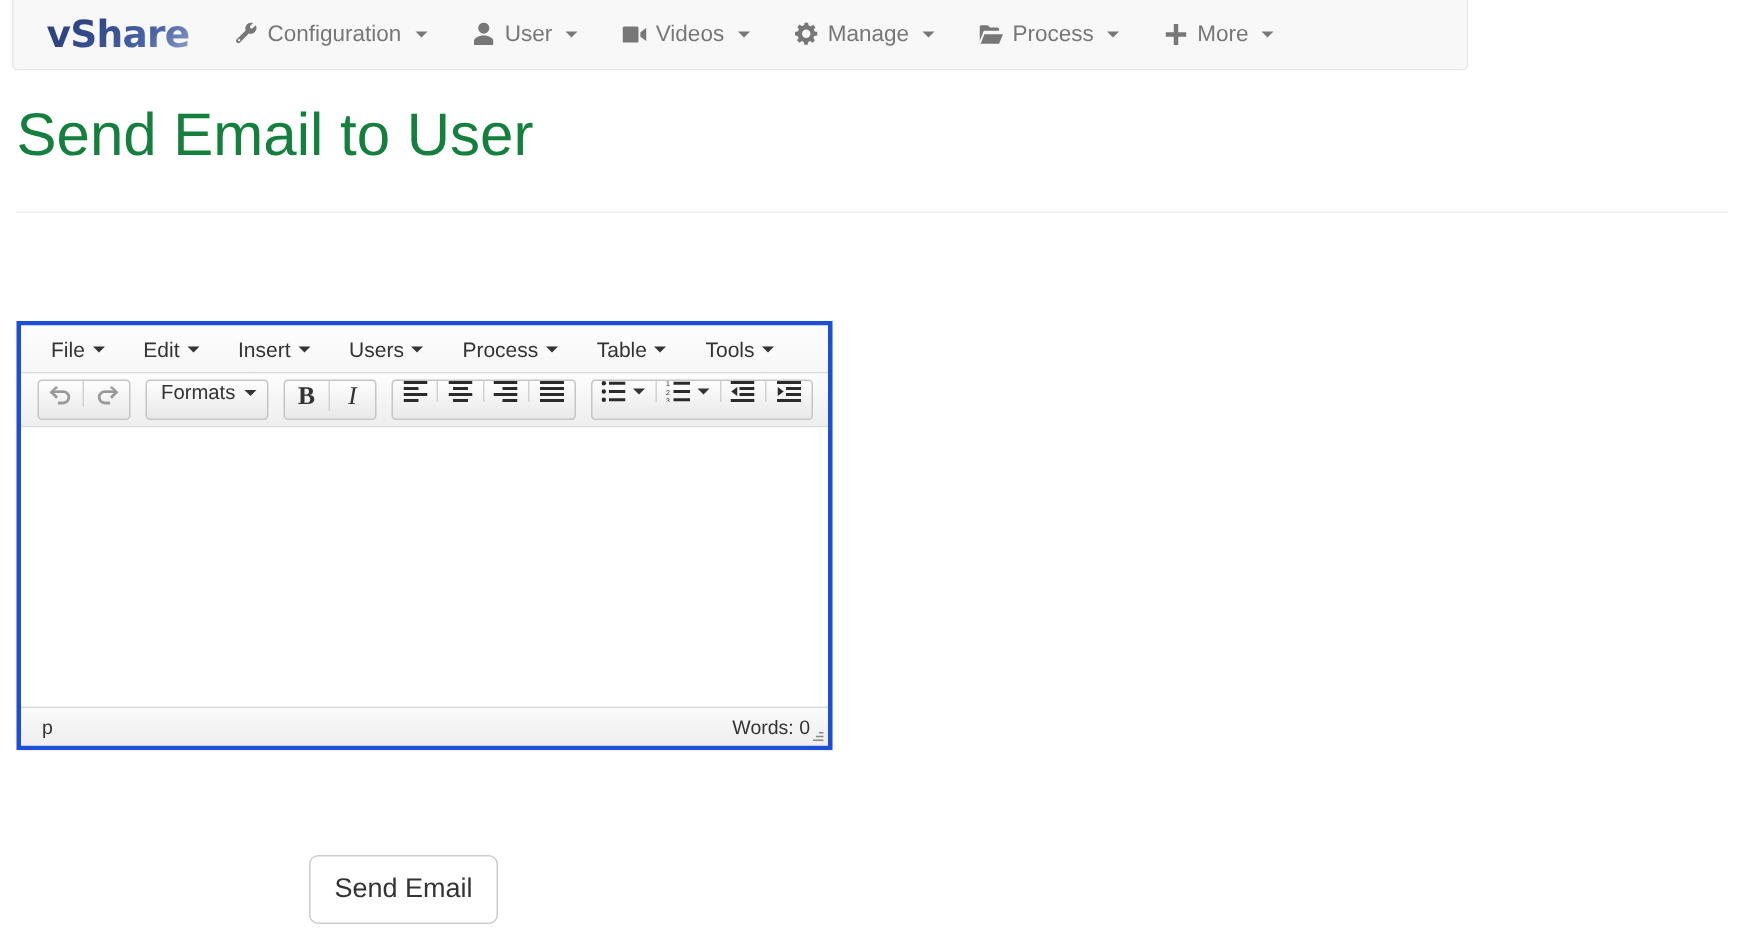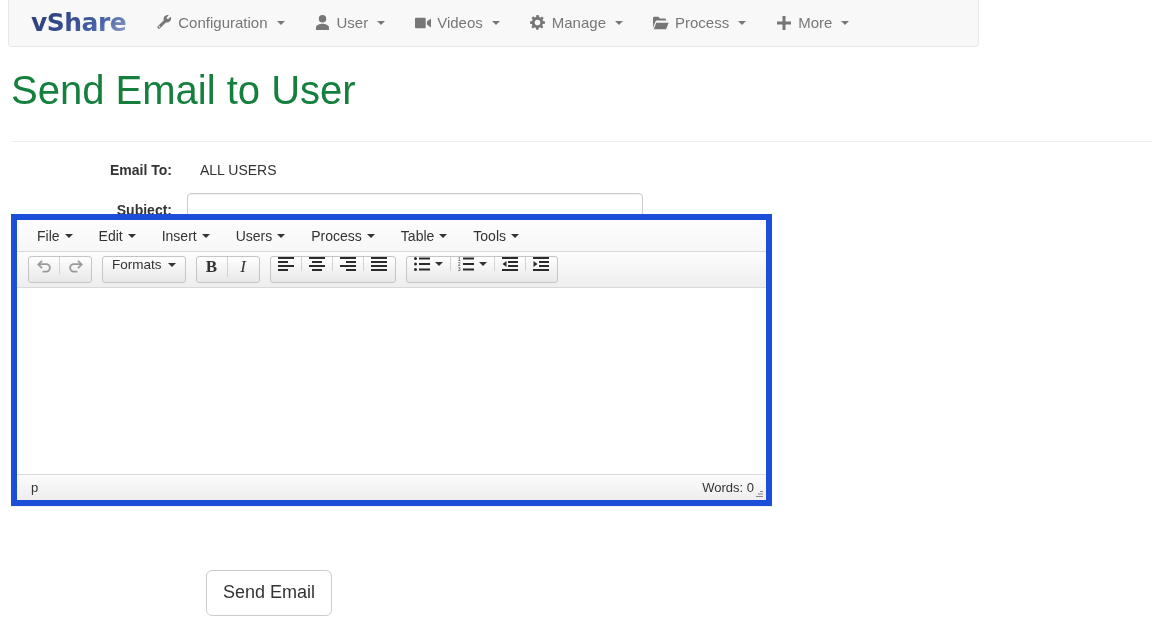--- a/index.html
+++ b/index.html
@@ -117,22 +117,22 @@
     font-family: "Liberation Sans", sans-serif;
     background: #fff;
     outline: none;
     box-shadow: inset 0 1px 1px rgba(0,0,0,.055);
   }
 
   
   .mce {
     position: absolute;
     left: 11px; top: 214px;
-    width: 761px;
-    border: 6px solid #1d4ed8;
+    width: 544px;
+    border: 3px solid #1d4ed8;
     background: #fff;
     box-shadow: 0 1px 1px rgba(0,0,0,.06);
   }
   .mce-menubar {
     display: flex;
     align-items: center;
     height: 32px;
     background: linear-gradient(to bottom, #fdfdfd 0%, #f7f7f7 100%);
     border-bottom: 1px solid #d9d9d9;
     padding-left: 12px;
@@ -319,33 +319,20 @@
   <div class="nav-spacer"></div>
 
 
 </div>
 
 <div class="container">
 
   <h1 class="page-title">Send Email to User</h1>
   <hr class="divider">
 
-  <div class="form-wrap">
-
-    <div class="form-row">
-      <div class="form-label">Email To:</div>
-      <div class="form-static">ALL USERS</div>
-    </div>
-
-    <div class="form-row">
-      <div class="form-label">Subject:</div>
-      <input class="subject-input" type="text" placeholder="" style="">
-    </div>
-
-  </div>
 </div>
 
 <div class="mce">
 
   <div class="mce-menubar">
     <div class="mce-menu-btn">
       <span>File</span>
       <span class="mce-caret"></span>
     </div>
     <div class="mce-menu-btn">

